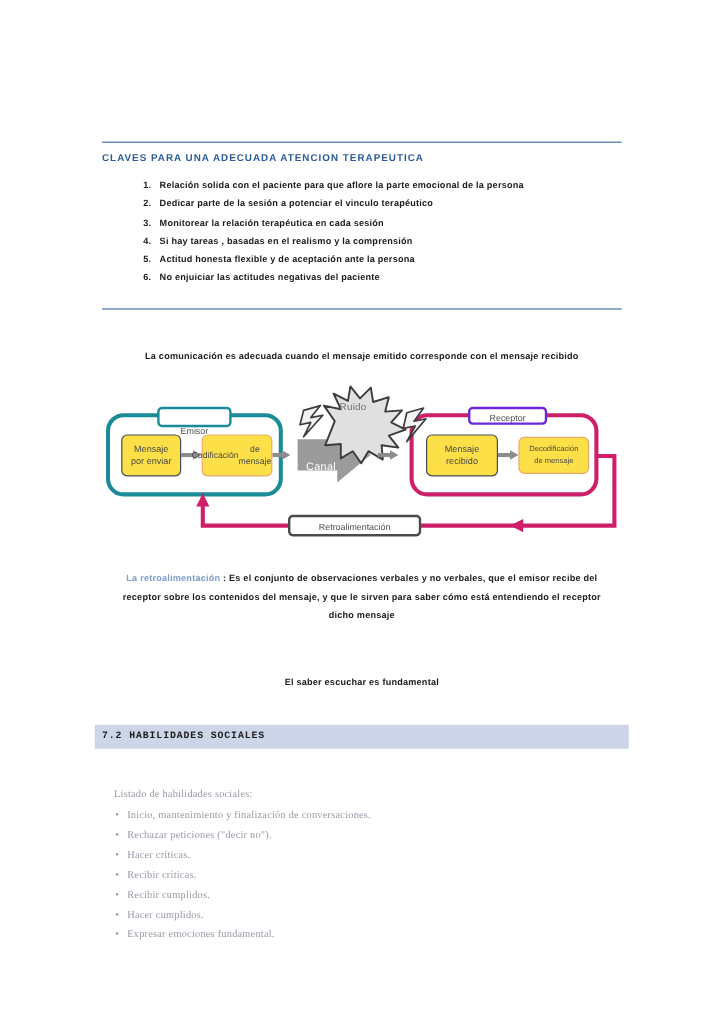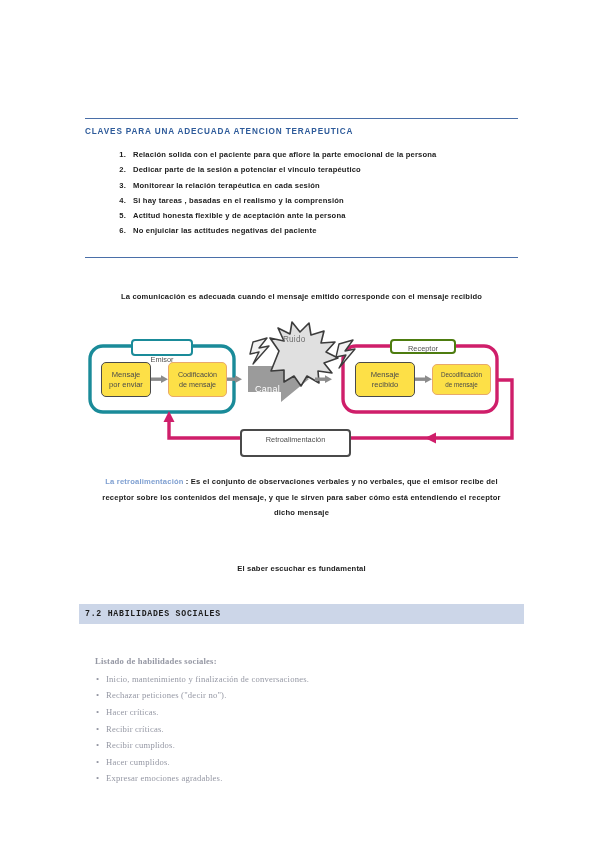--- a/index.html
+++ b/index.html
@@ -103,21 +103,20 @@
     margin: 17px 0 0 10px;
     color: #8c8f9c;
     font-family: "Liberation Serif", serif;
     font-size: 8.6px;
     line-height: 16.6px;
     opacity: 0.92;
   }
   .faded .lead {
     margin: 0 0 1px 0;
     letter-spacing: 0.2px;
-    font-weight: bold;
   }
   .faded ul {
     margin: 0;
     padding: 0 0 0 11px;
     list-style: none;
   }
   .faded ul li {
     position: relative;
     letter-spacing: 0.2px;
   }
@@ -143,21 +142,21 @@
     position: absolute;
     background: #fff;
     border-radius: 4px;
     text-align: center;
     font-size: 7.4px;
     color: #4f4f4f;
     line-height: 11px;
     box-sizing: border-box;
   }
   .pill.teal  { border: 2px solid #1a8b99; }
-  .pill.pink  { border: 2px solid #4d7c0f; }
+  .pill.pink  { border: 2px solid #6d28d9; }
 
   
   .inbox {
     position: absolute;
     background: #fde047;
     border-radius: 5px;
     box-sizing: border-box;
     display: flex;
     align-items: center;
     justify-content: center;
@@ -248,29 +247,29 @@
 
             <rect x="330" y="59.5" width="11" height="3.4"></rect>
             <polygon points="347,61.2 340,57.3 340,65.1"></polygon>
           </g>
         </svg>
 
         <div class="pill teal" style="left:46px; top:21px; width:62px; height:15px; padding-top:13px;">Emisor</div>
 
         <div class="pill pink" style="left:305px; top:21px; width:66px; height:15px; padding-top:2px;">Receptor</div>
 
-        <div class="pill" style="left:155px; top:111px; width:111px; height:28px; padding-top:3px;
+        <div class="pill" style="left:155px; top:111px; width:111px; height:18px; padding-top:3px;
                     border:2px solid #4a4a4a; font-size:7.4px;">Retroalimentación</div>
 
         <div class="inbox dark" style="left:16px; top:44px; width:50px; height:35px; flex-direction:column;">
           <span>Mensaje</span>
           <span>por enviar</span>
         </div>
 
-        <div class="inbox orange" style="left:83px; top:44px; width:59px; height:35px; flex-direction:column;">
+        <div class="inbox orange" style="left:83px; top:44px; width:59px; height:35px; flex-direction:row;justify-content:flex-end;">
           <span>Codificación</span>
           <span>de mensaje</span>
         </div>
 
         <div class="inbox dark" style="left:270px; top:44px; width:60px; height:35px; flex-direction:column;">
           <span>Mensaje</span>
           <span>recibido</span>
         </div>
 
         <div class="inbox orange small" style="left:347px; top:46px; width:59px; height:31px; flex-direction:column;">
@@ -304,19 +303,19 @@
 
       <div class="faded">
         <p class="lead">Listado de habilidades sociales:</p>
         <ul>
           <li>Inicio, mantenimiento y finalización de conversaciones.</li>
           <li>Rechazar peticiones ("decir no").</li>
           <li>Hacer críticas.</li>
           <li>Recibir críticas.</li>
           <li>Recibir cumplidos.</li>
           <li>Hacer cumplidos.</li>
-          <li>Expresar emociones agradables.</li>
+          <li>Expresar emociones fundamental.</li>
         </ul>
       </div>
     </div>
 
   </div>
 </div>
 
 </body></html>

